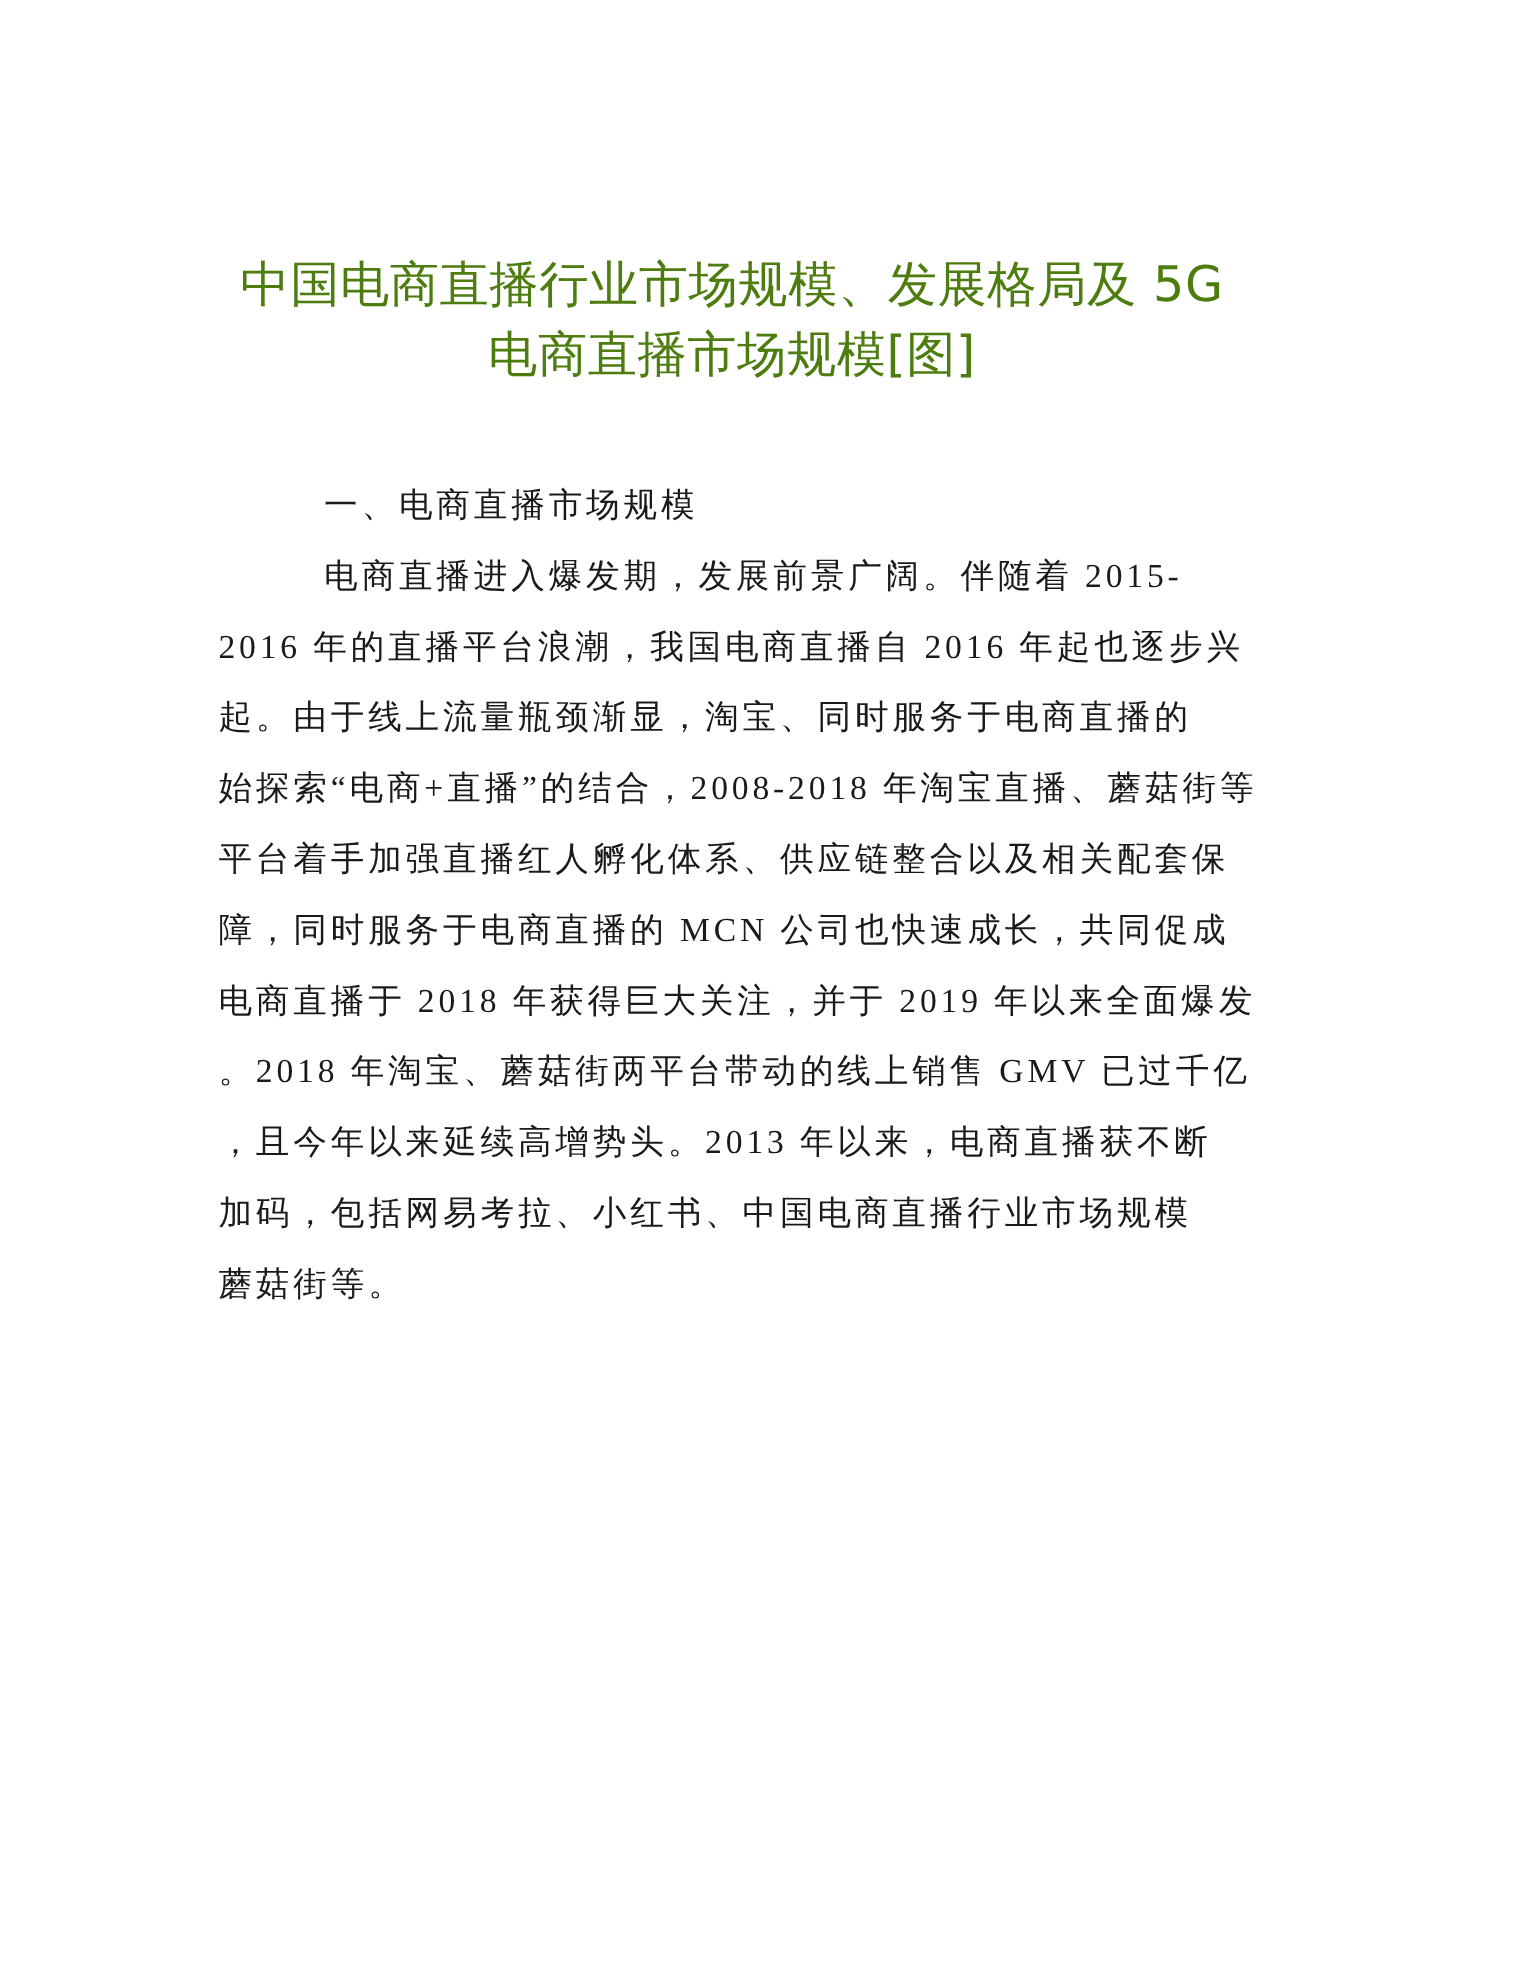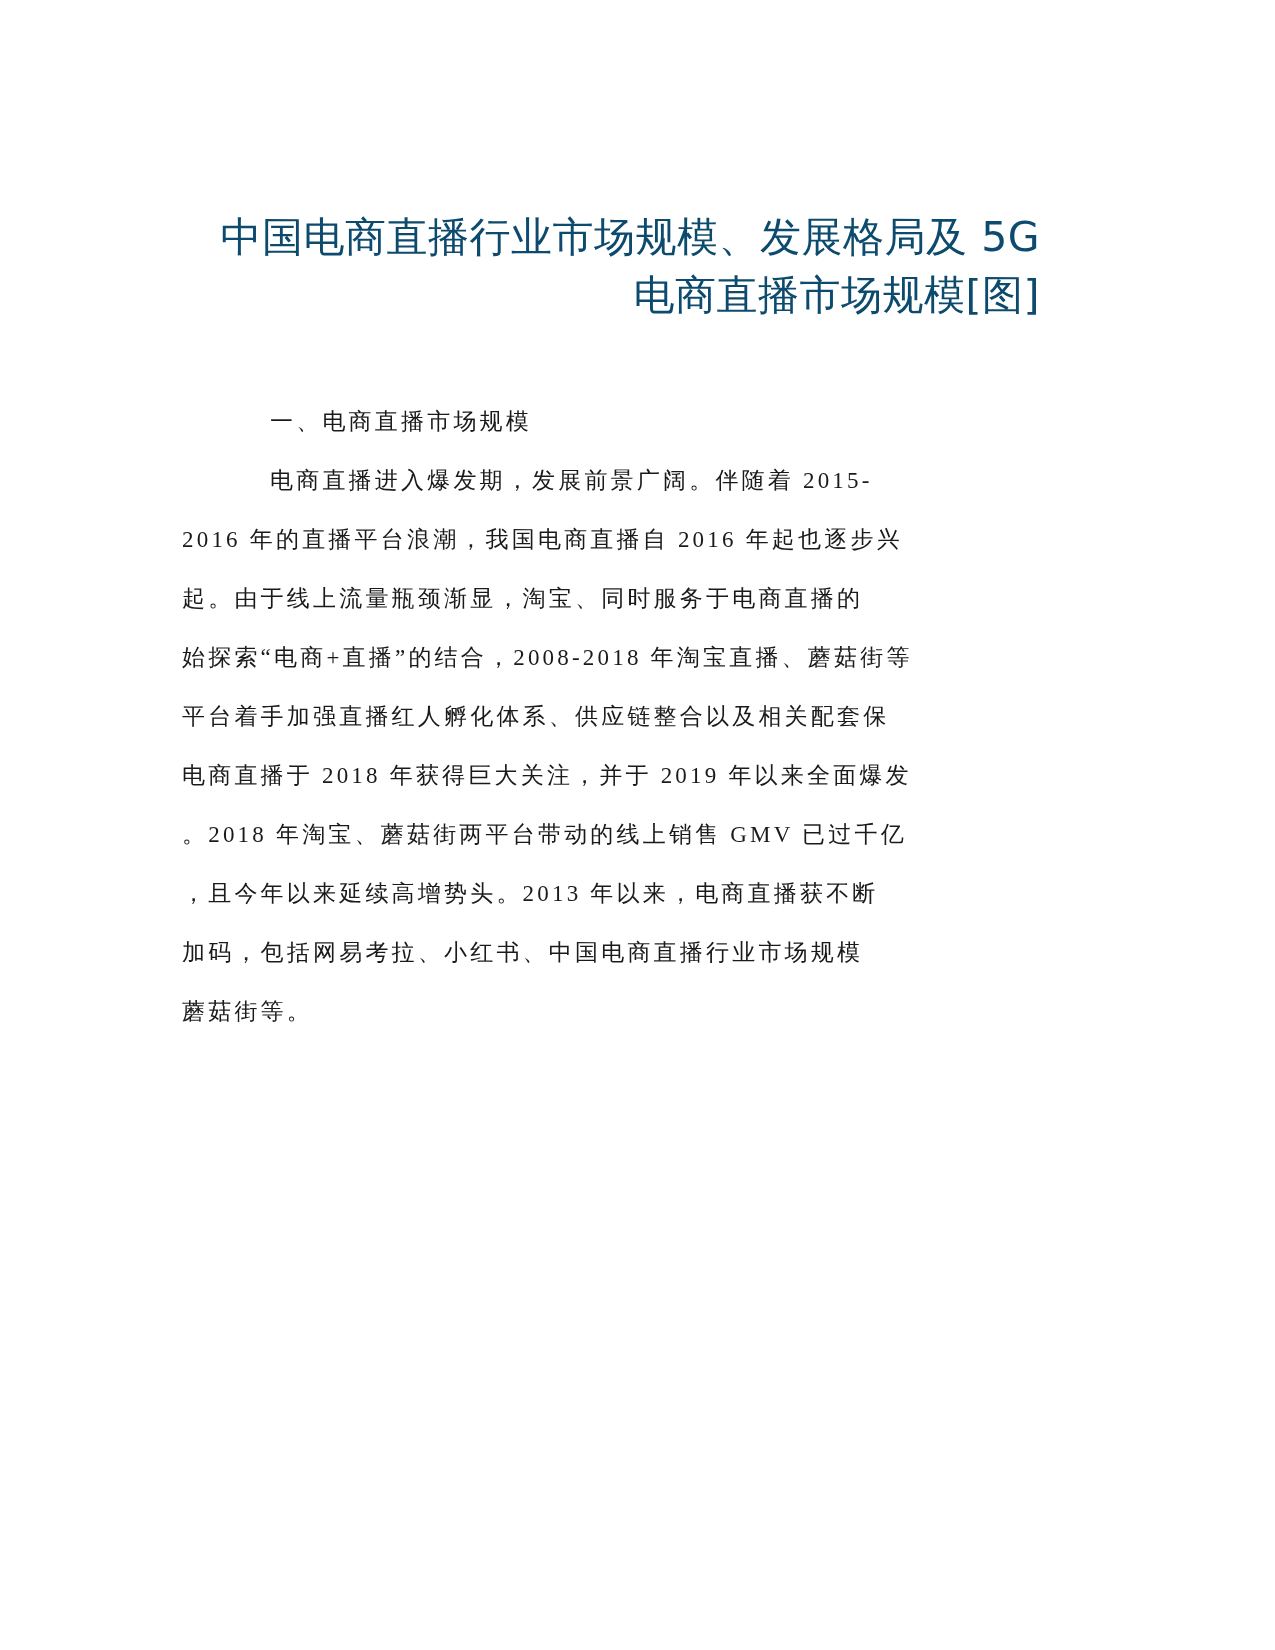--- a/index.html
+++ b/index.html
@@ -20,38 +20,38 @@
       top: 0;
       width: 1275px;
       height: 1650px;
       background: #ffffff;
     }
     .title {
       position: absolute;
       left: 180px;
       top: 208px;
       width: 860px;
-      text-align: right;
+      text-align: center;
       font-family: "DejaVu Sans", "Liberation Sans", sans-serif;
       font-size: 41px;
       line-height: 58px;
-      color: #0c4a6e;
+      color: #4d7c0f;
       letter-spacing: 0.5px;
     }
     .title .tline {
       display: block;
       white-space: nowrap;
     }
     .body-text {
       position: absolute;
       left: 182px;
       top: 392px;
       width: 860px;
       font-family: "Liberation Serif", "DejaVu Serif", serif;
-      font-size: 23px;
+      font-size: 28px;
       color: #1a1a1a;
     }
     .line {
       display: block;
       height: 59px;
       line-height: 59px;
       white-space: nowrap;
       letter-spacing: 3.2px;
     }
     .line.heading {
@@ -74,20 +74,21 @@
 
   <div class="body-text">
     <span class="line heading">一、电商直播市场规模</span>
 
     <div>
       <span class="line indent">电商直播进入爆发期，发展前景广阔。伴随着 2015-</span>
       <span class="line">2016 年的直播平台浪潮，我国电商直播自 2016 年起也逐步兴</span>
       <span class="line">起。由于线上流量瓶颈渐显，淘宝、同时服务于电商直播的</span>
       <span class="line">始探索“电商+直播”的结合，2008-2018 年淘宝直播、蘑菇街等</span>
       <span class="line">平台着手加强直播红人孵化体系、供应链整合以及相关配套保</span>
+      <span class="line">障，同时服务于电商直播的 MCN 公司也快速成长，共同促成</span>
       <span class="line">电商直播于 2018 年获得巨大关注，并于 2019 年以来全面爆发</span>
       <span class="line">。2018 年淘宝、蘑菇街两平台带动的线上销售 GMV 已过千亿</span>
       <span class="line">，且今年以来延续高增势头。2013 年以来，电商直播获不断</span>
       <span class="line">加码，包括网易考拉、小红书、中国电商直播行业市场规模</span>
       <span class="line">蘑菇街等。</span>
     </div>
   </div>
 
 </div>
 

